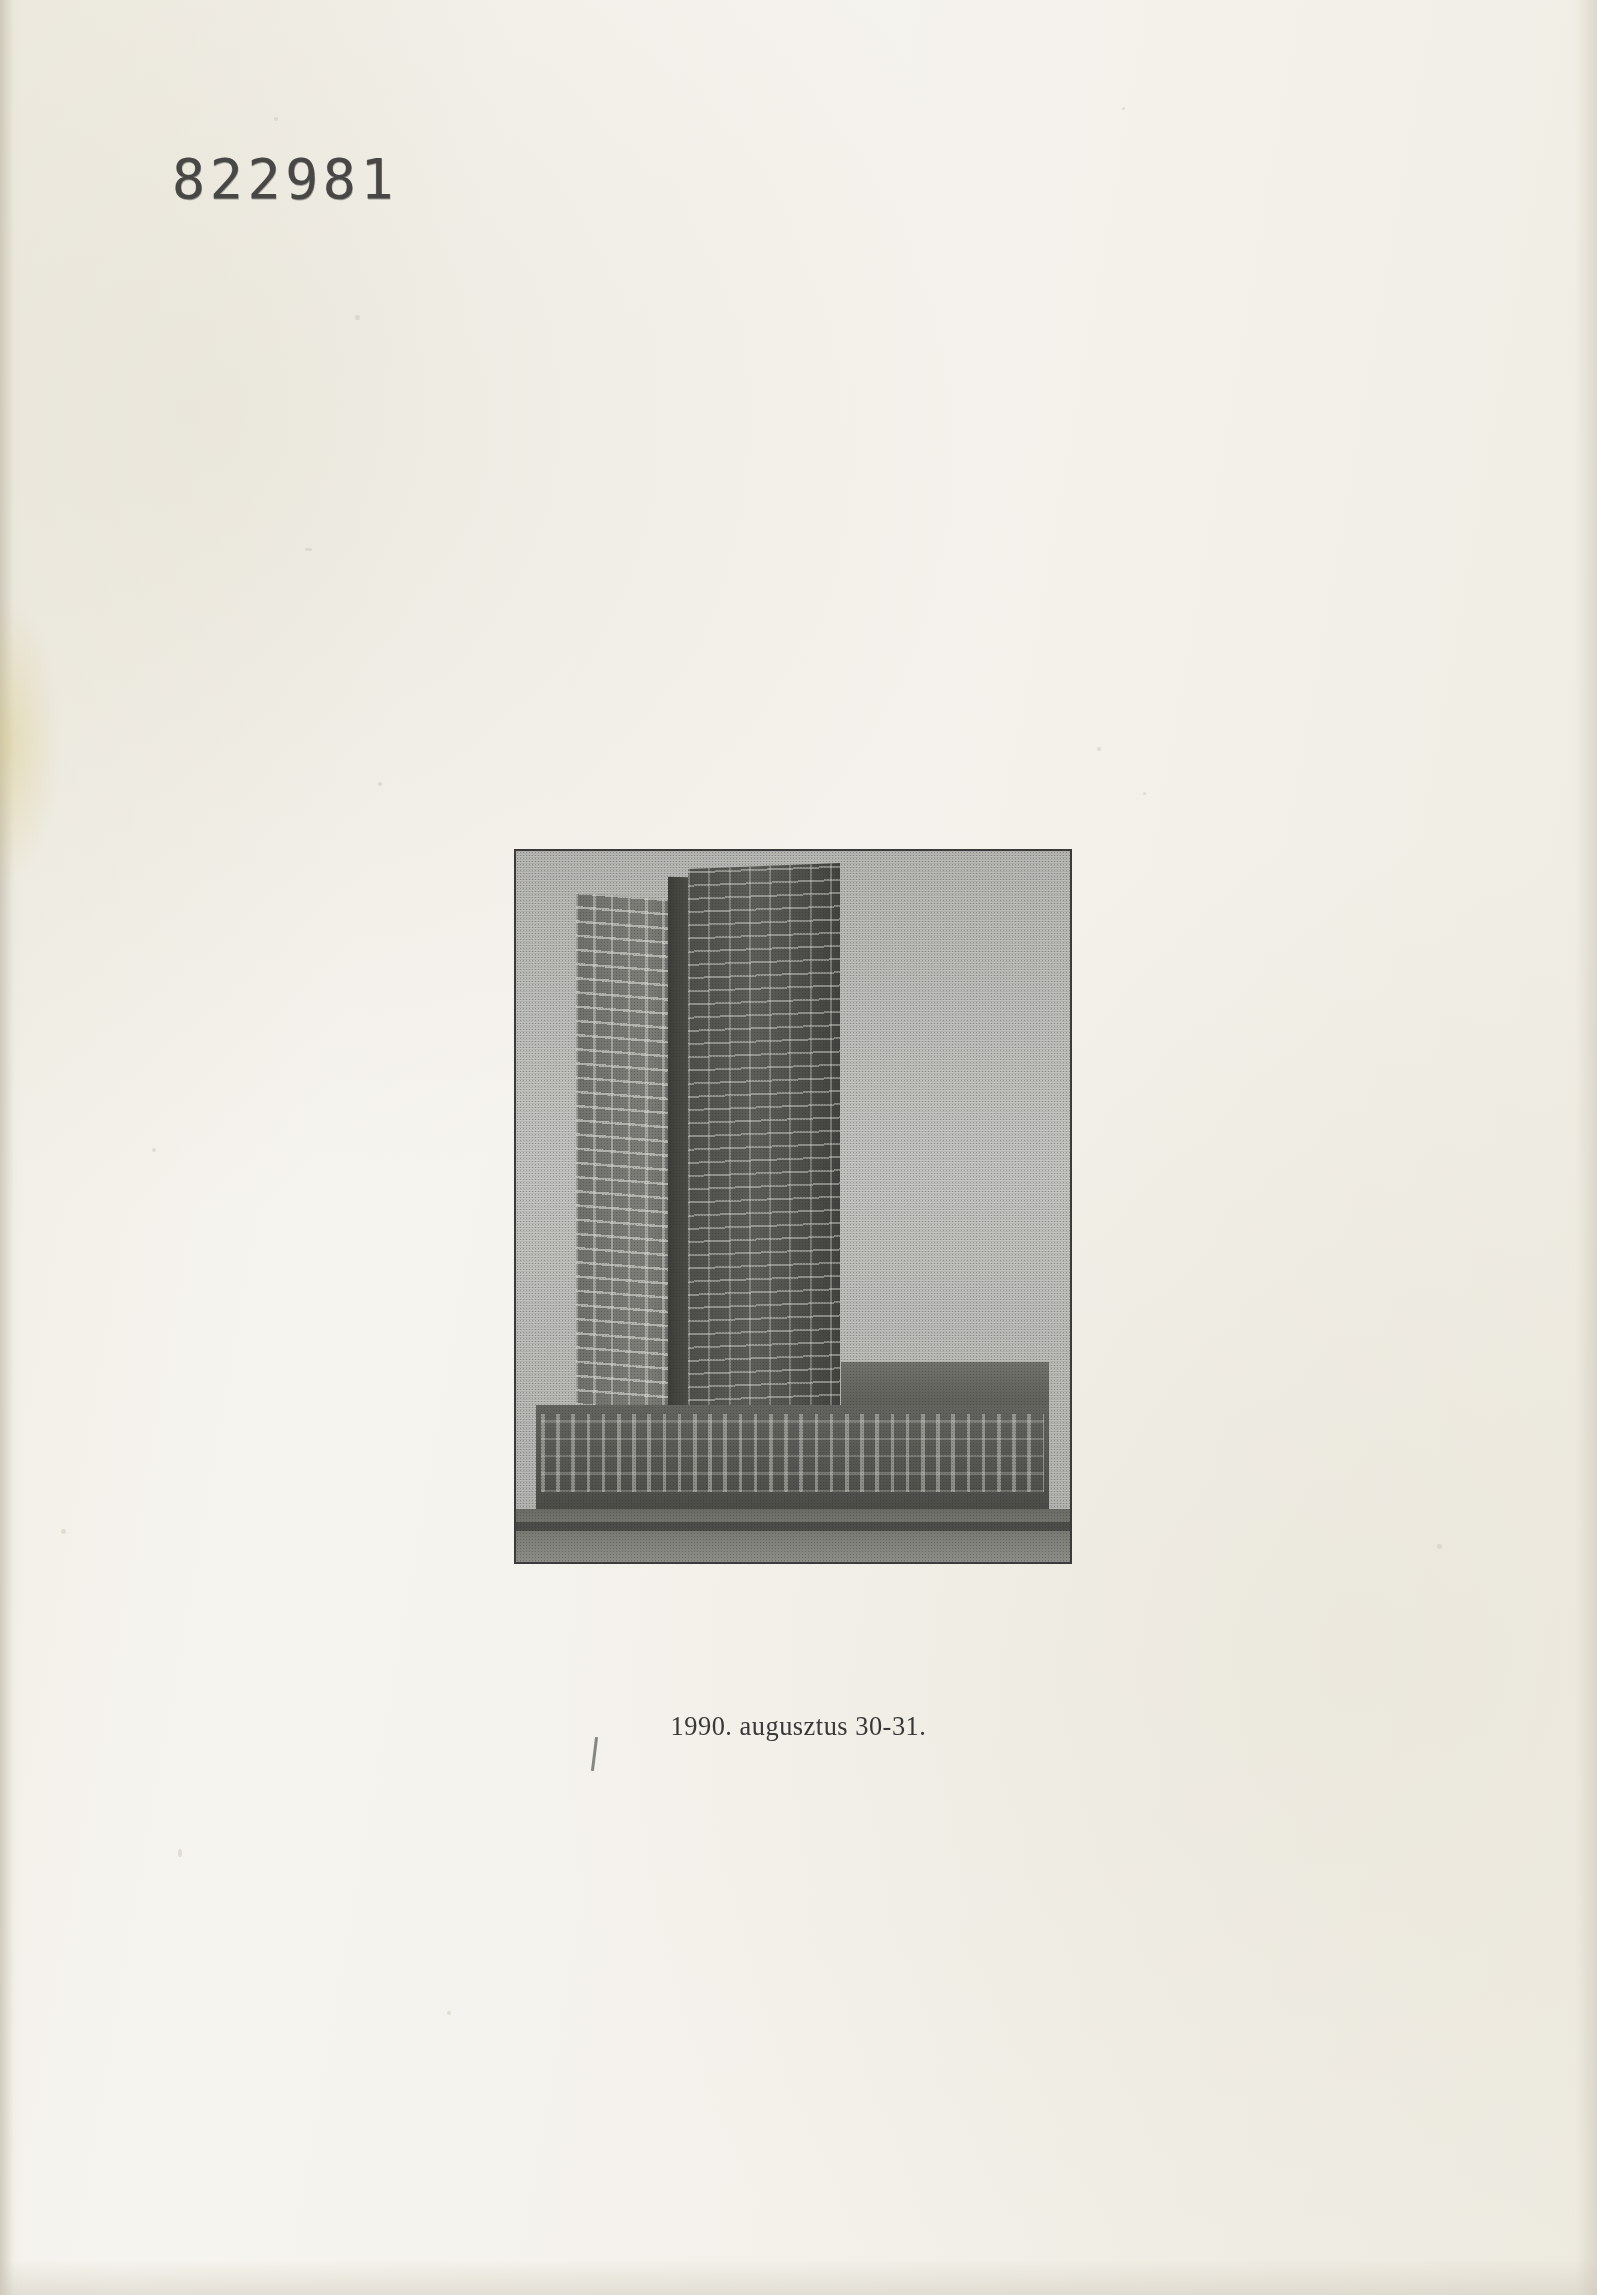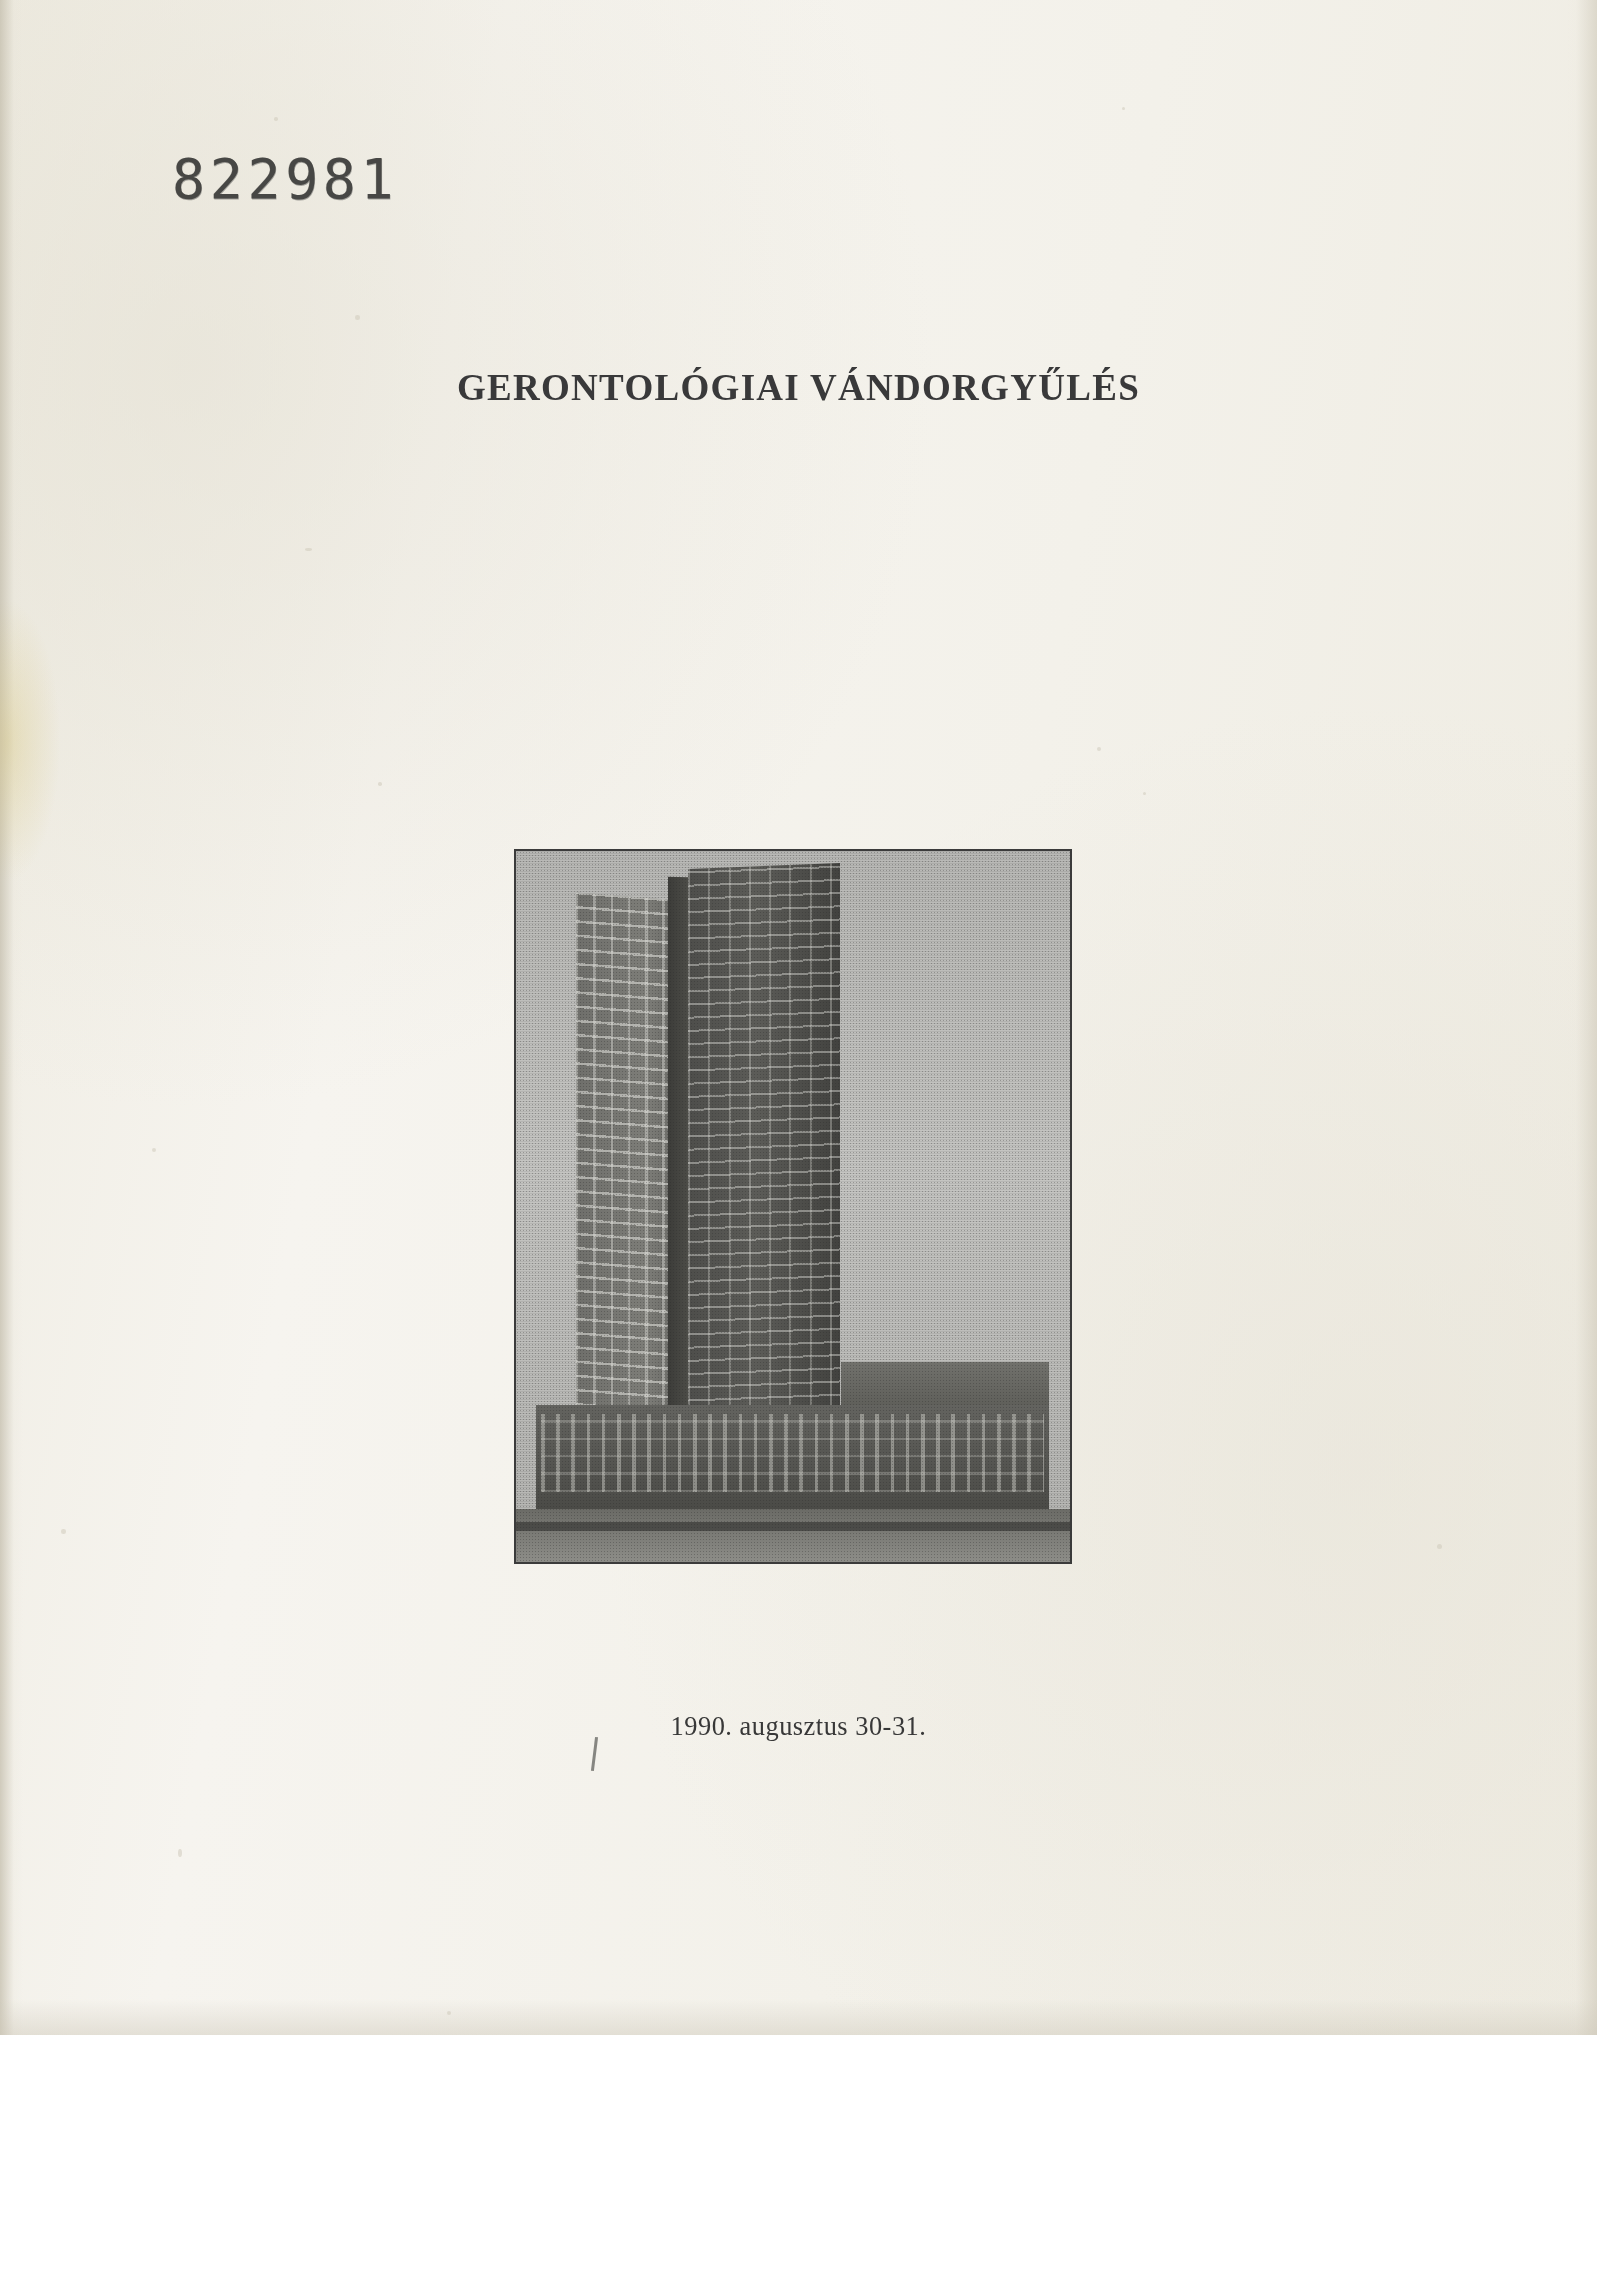--- a/index.html
+++ b/index.html
@@ -6,21 +6,21 @@
     margin: 0;
     padding: 0;
     background: #ffffff;
   }
   body {
     font-family: "Liberation Serif", serif;
   }
   .page {
     position: relative;
     width: 1597px;
-    height: 2035px;
+    height: 2295px;
     background: #f4f2ec;
     background-image:
       radial-gradient(circle at 12% 18%, rgba(226,222,208,0.55) 0, rgba(226,222,208,0) 34%),
       radial-gradient(circle at 85% 72%, rgba(230,226,214,0.5) 0, rgba(230,226,214,0) 38%),
       linear-gradient(100deg, #efece2 0%, #f6f4ef 26%, #f3f1ea 60%, #eeebe1 100%);
     overflow: hidden;
   }
 
   
   .speck {
@@ -237,21 +237,20 @@
   <div class="speck" style="left:1097px; top:747px; width:4.1px;  height:4.1px;"></div>
   <div class="speck" style="left:152px;  top:1148px; width:4.1px;  height:4.1px;"></div>
   <div class="speck" style="left:1437px; top:1544px; width:5.1px; height:5.1px;"></div>
   <div class="speck" style="left:61px;  top:1529px; width:4.6px;  height:4.6px;"></div>
   <div class="speck" style="left:447px;  top:2011px; width:4.1px;  height:4.1px;"></div>
   <div class="speck" style="left:1143px; top:792px; width:3px;  height:3px;"></div>
   <div class="speck" style="left:178px;  top:1849px; width:3.6px;  height:8.1px;"></div>
 
   <div class="accession">822981</div>
 
-  <div class="title-main">GERONTOLÓGIAI VÁNDORGYŰLÉS</div>
 
 
   <div class="photo-frame">
     <div class="sky"></div>
 
     <div class="tower-left">
       <div class="win-grid-a"></div>
     </div>
     <div class="tower-mid"></div>
     <div class="tower-right">

